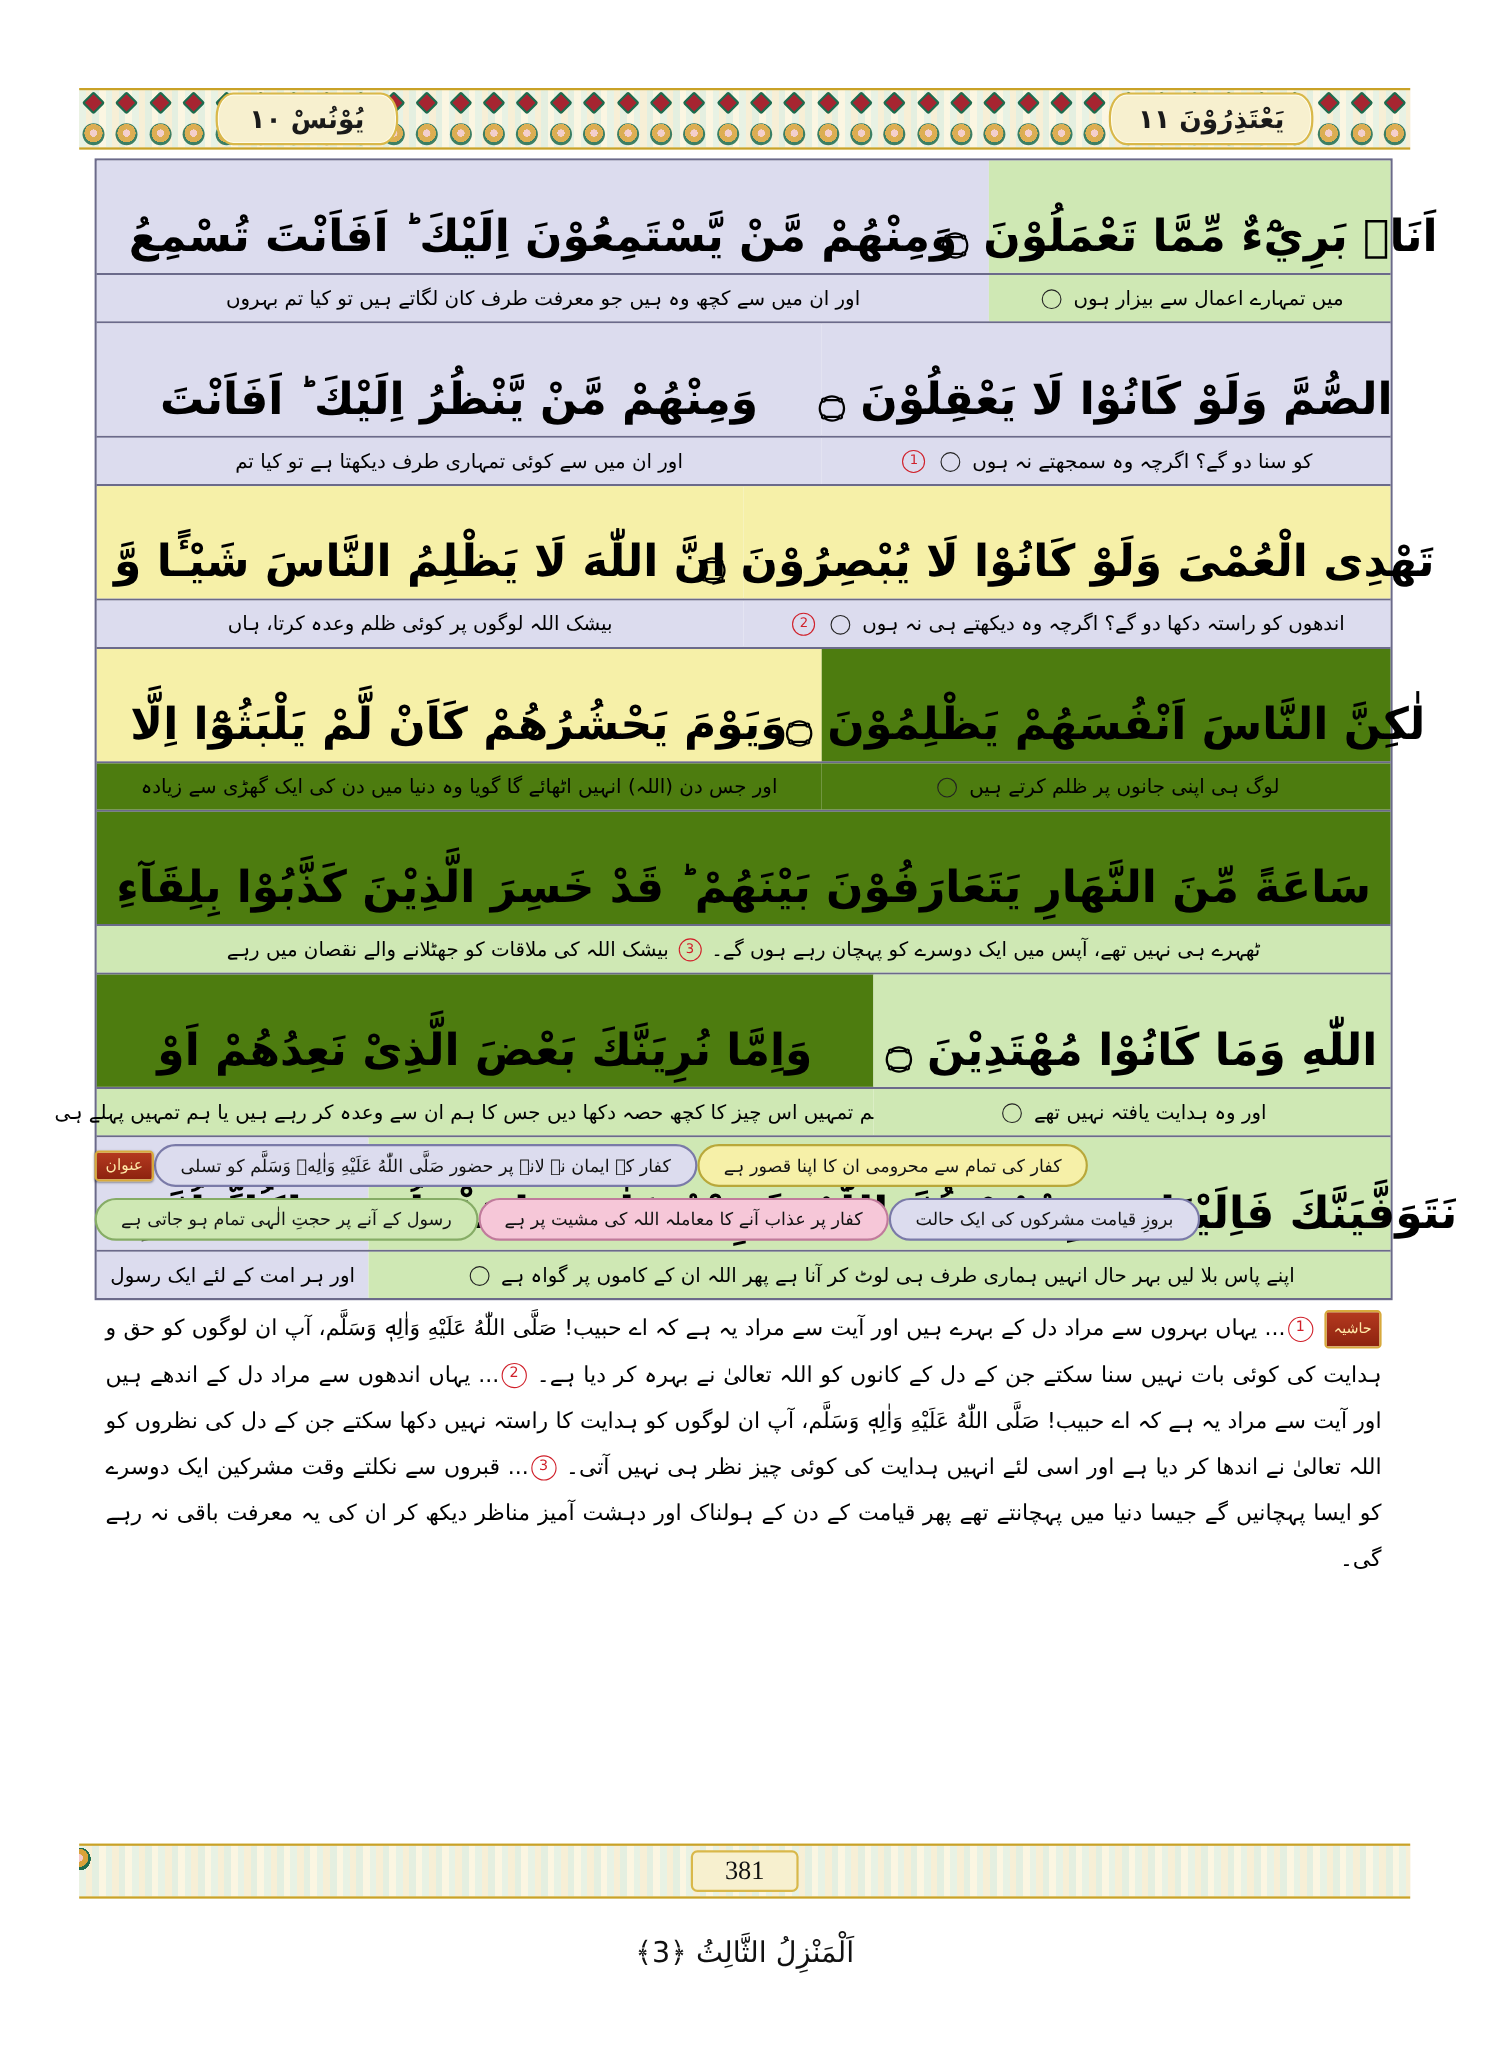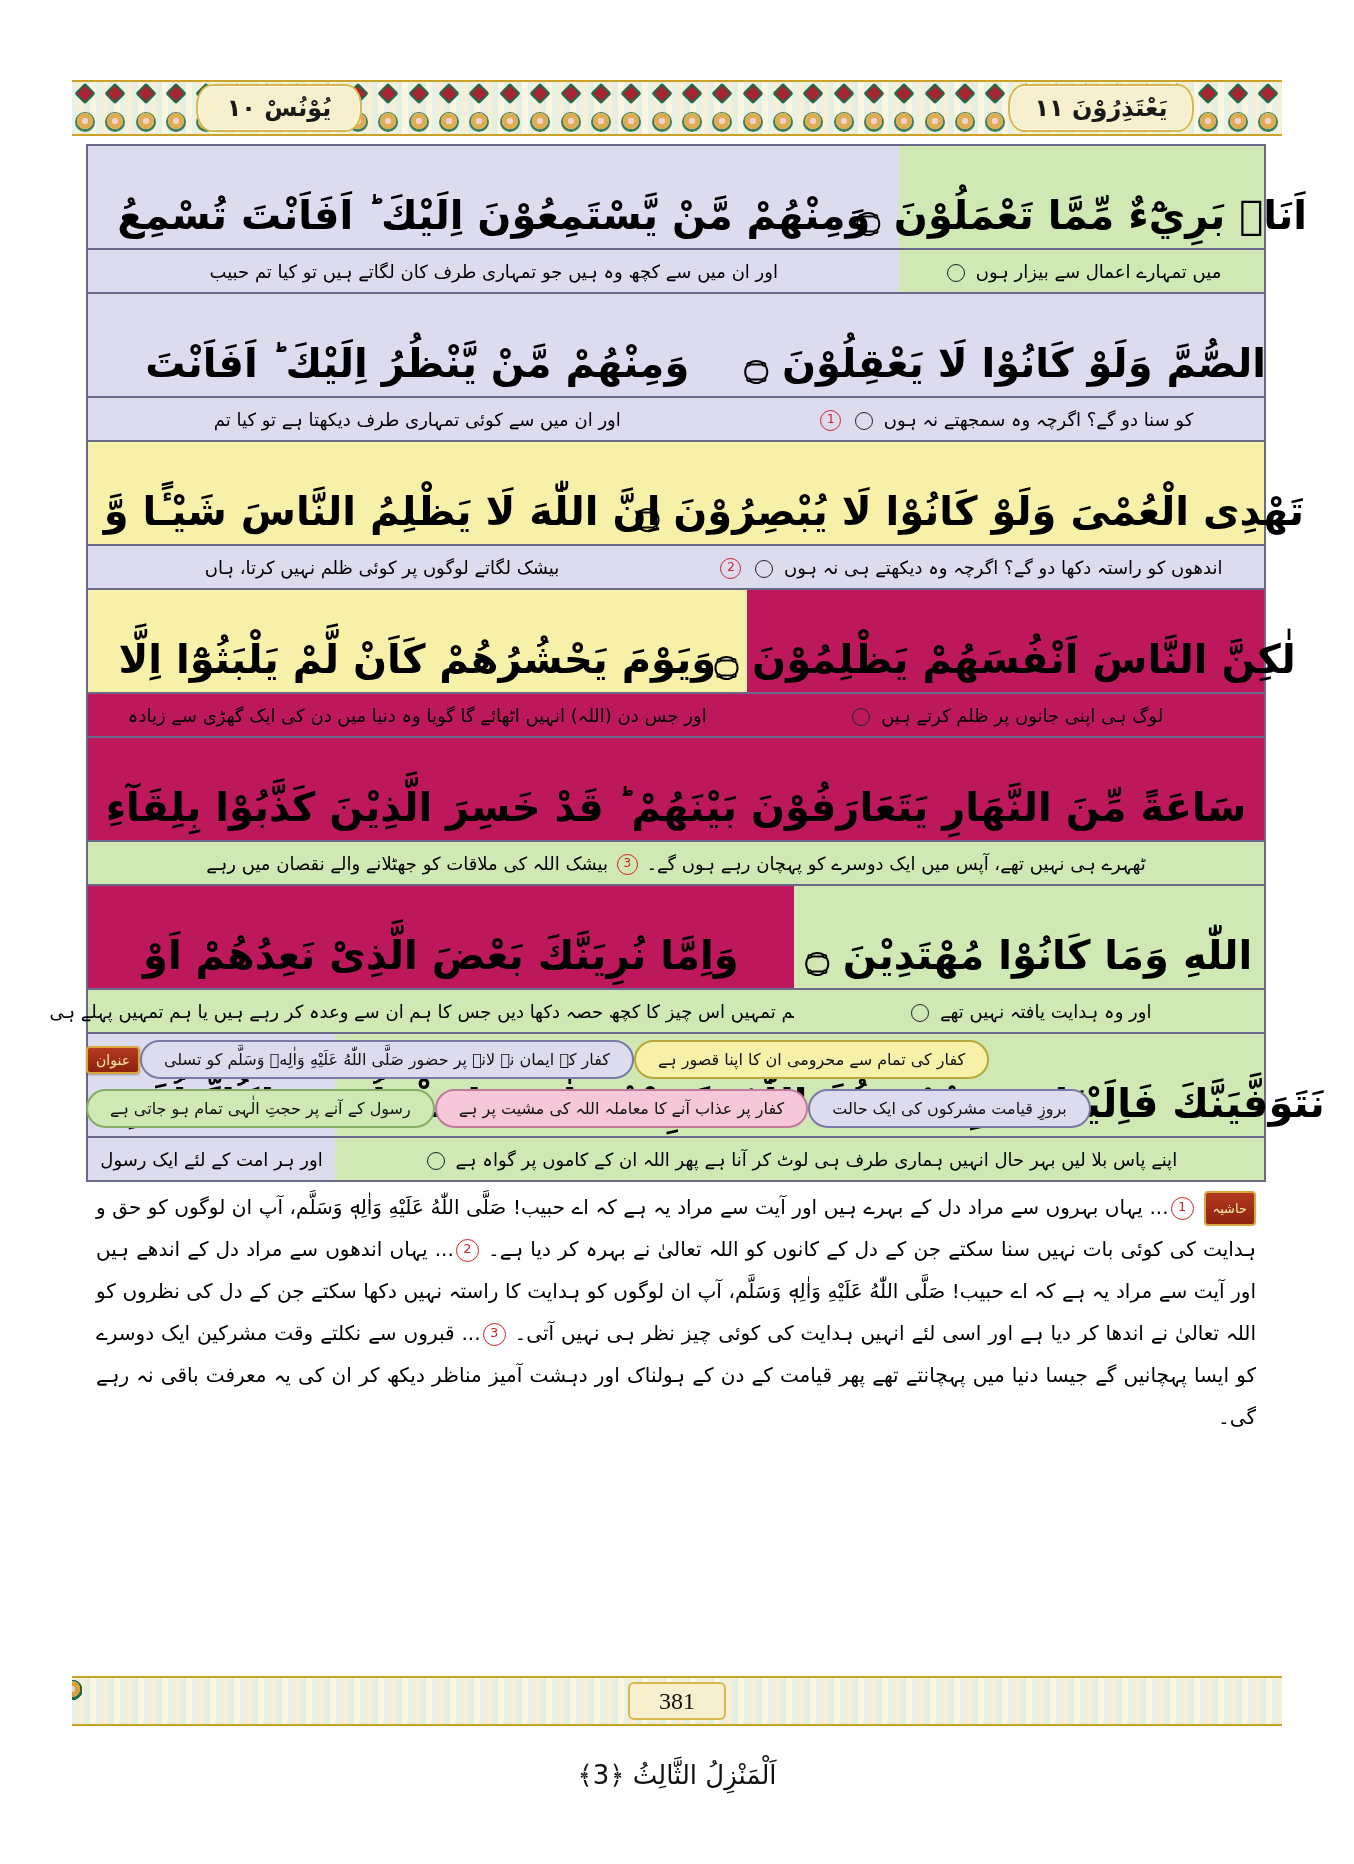--- a/index.html
+++ b/index.html
@@ -161,21 +161,21 @@
     line-height: 1.5;
     direction: rtl;
     white-space: nowrap;
     color: #000;
   }
 
   
   .bg-green  { background: #cfe8b4; }
   .bg-lav    { background: #dcdcee; }
   .bg-yellow { background: #f6f0a8; }
-  .bg-pink   { background: #be185d; }
+  .bg-pink   { background: #4d7c0f; }
 
   
   .fn-mark {
     display: inline-block;
     width: 19px; height: 19px;
     border: 1.5px solid #d0202a;
     border-radius: 50%;
     color: #d0202a;
     font-size: 12px;
     line-height: 16px;
@@ -393,21 +393,21 @@
         </div>
         <div class="arabic-seg bg-lav" style="width: 69%;">
           <span class="ar">وَمِنْهُمْ مَّنْ يَّسْتَمِعُوْنَ اِلَيْكَ ؕ اَفَاَنْتَ تُسْمِعُ</span>
         </div>
       </div>
       <div class="urdu-row">
         <div class="urdu-seg bg-green" style="width: 31%;">
           <span class="ur">میں تمہارے اعمال سے بیزار ہوں <span class="ayah-sep"></span></span>
         </div>
         <div class="urdu-seg bg-lav" style="width: 69%;">
-          <span class="ur">اور ان میں سے کچھ وہ ہیں جو تمہاری طرف کان لگاتے ہیں تو کیا تم حبیب</span>
+          <span class="ur">اور ان میں سے کچھ وہ ہیں جو معرفت طرف کان لگاتے ہیں تو کیا تم بہروں</span>
         </div>
       </div>
       <div class="arabic-row">
         <div class="arabic-seg bg-lav" style="width: 44%;">
           <span class="ar">الصُّمَّ وَلَوْ كَانُوْا لَا يَعْقِلُوْنَ ۝</span>
         </div>
         <div class="arabic-seg bg-lav" style="width: 56%;">
           <span class="ar">وَمِنْهُمْ مَّنْ يَّنْظُرُ اِلَيْكَ ؕ اَفَاَنْتَ</span>
         </div>
       </div>
@@ -425,21 +425,21 @@
         </div>
         <div class="arabic-seg bg-yellow" style="width: 50%; align-items: center;">
           <span class="ar">اِنَّ اللّٰهَ لَا يَظْلِمُ النَّاسَ شَيْـًٔا وَّ</span>
         </div>
       </div>
       <div class="urdu-row">
         <div class="urdu-seg bg-lav" style="width: 50%;">
           <span class="ur">اندھوں کو راستہ دکھا دو گے؟ اگرچہ وہ دیکھتے ہی نہ ہوں <span class="ayah-sep"></span> <span class="fn-mark">2</span></span>
         </div>
         <div class="urdu-seg bg-lav" style="width: 50%;">
-          <span class="ur">بیشک لگاتے لوگوں پر کوئی ظلم نہیں کرتا، ہاں</span>
+          <span class="ur">بیشک اللہ لوگوں پر کوئی ظلم وعدہ کرتا، ہاں</span>
         </div>
       </div>
       <div class="arabic-row">
         <div class="arabic-seg bg-pink" style="width: 44%;">
           <span class="ar">لٰكِنَّ النَّاسَ اَنْفُسَهُمْ يَظْلِمُوْنَ ۝</span>
         </div>
         <div class="arabic-seg bg-yellow" style="width: 56%;">
           <span class="ar">وَيَوْمَ يَحْشُرُهُمْ كَاَنْ لَّمْ يَلْبَثُوْٓا اِلَّا</span>
         </div>
       </div>

